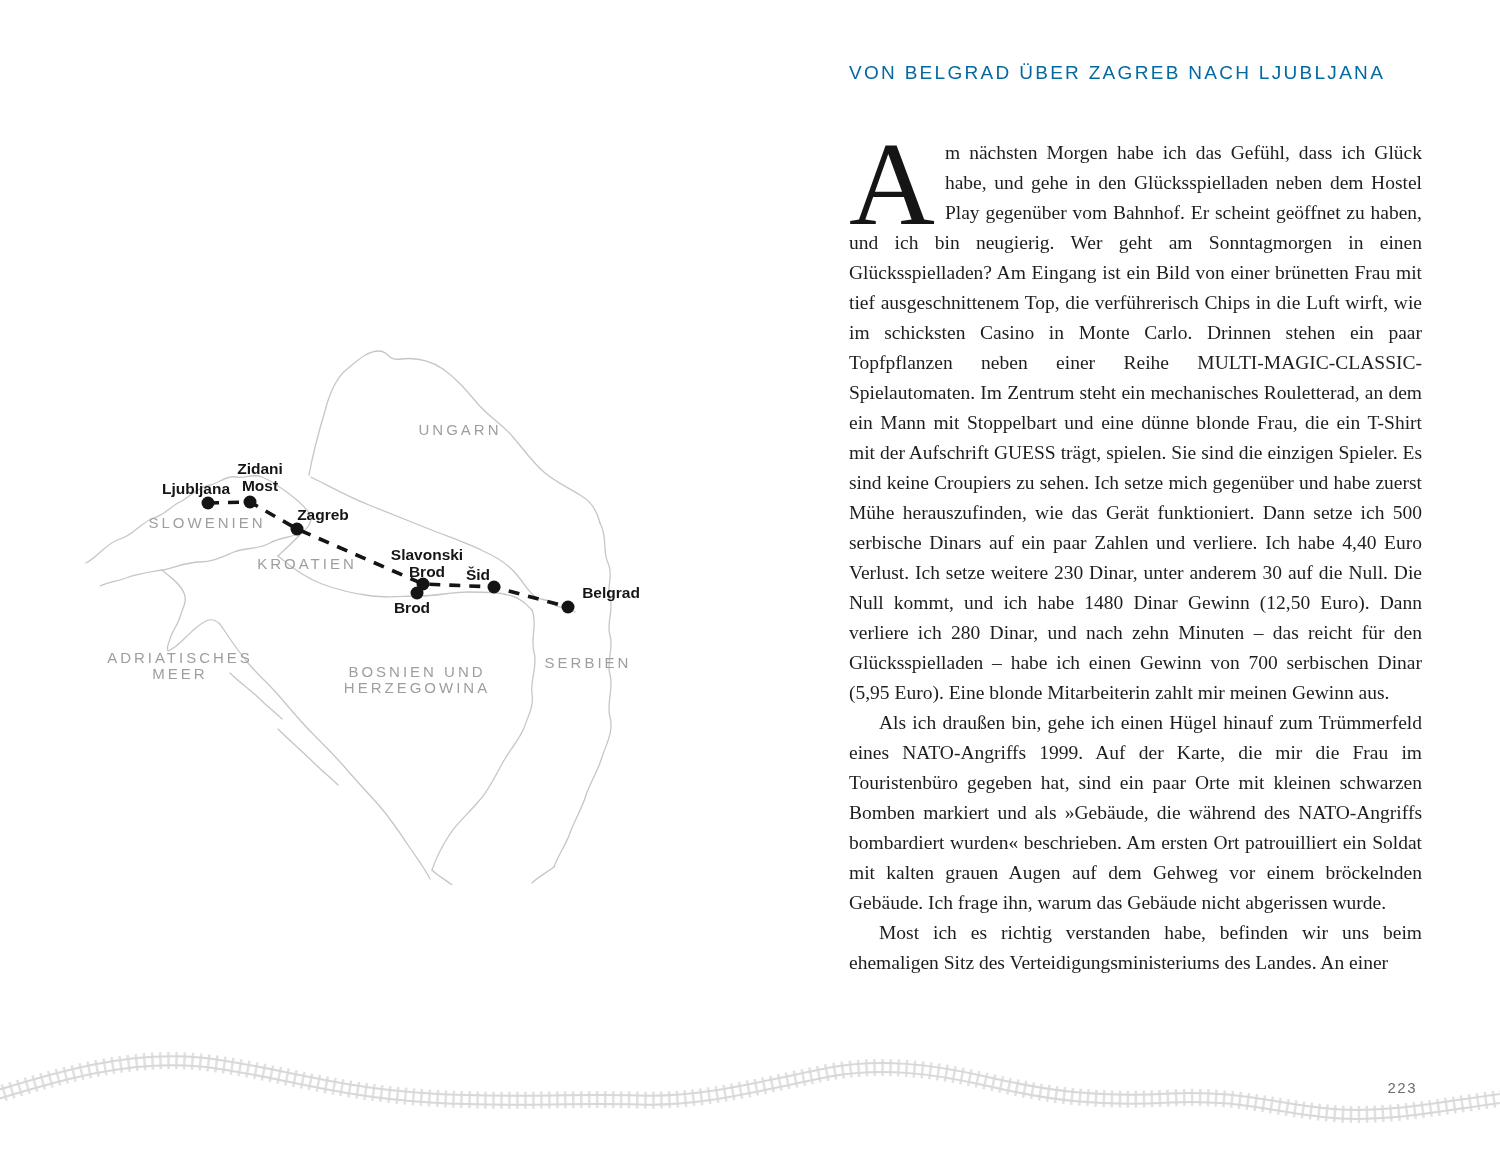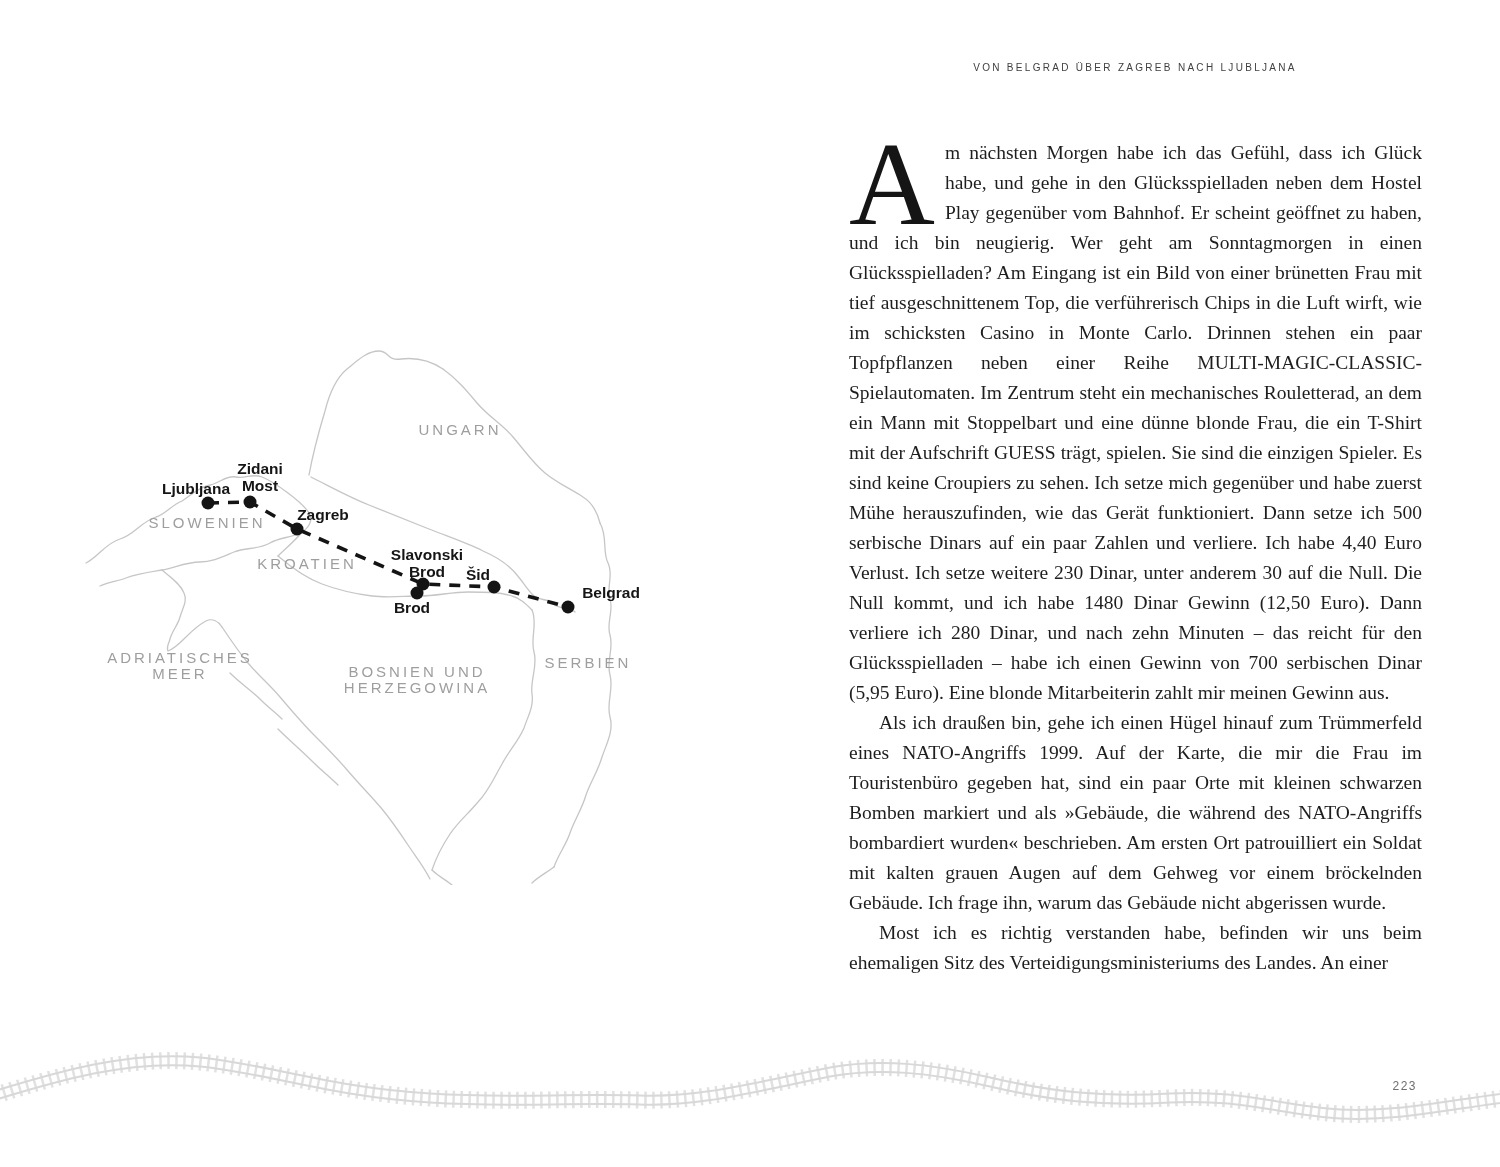--- a/index.html
+++ b/index.html
@@ -1,22 +1,22 @@
 <!DOCTYPE html>
 <html><head>
 <meta charset="utf-8">
 <style>
   html,body{margin:0;padding:0;background:#ffffff;}
   #page{position:relative;width:1500px;height:1167px;background:#ffffff;overflow:hidden;
         font-family:"Liberation Serif",serif;color:#222;}
 
   
-  .running-head{position:absolute;top:62px;left:849px;width:572px;text-align:center;
-    font-family:"Liberation Sans",sans-serif;font-size:10px;font-weight:400;
-    letter-spacing:2.3px;color:#404040;white-space:nowrap;}
+  .running-head{position:absolute;top:62px;left:849px;width:572px;text-align:left;
+    font-family:"Liberation Sans",sans-serif;font-size:19px;font-weight:400;
+    letter-spacing:2.3px;color:#0369a1;white-space:nowrap;}
 
   
   .article{position:absolute;left:849px;top:138px;width:573px;
     font-size:19.5px;line-height:30px;text-align:justify;color:#1e1e1e;}
   .article p{margin:0;}
   .article p.indent{text-indent:30px;}
   .dropcap{float:left;font-family:"Liberation Serif",serif;font-size:119px;line-height:88px;
     padding:2px 10px 0 0;color:#151515;}
 
   
@@ -29,21 +29,21 @@
   .region-label{font-family:"Liberation Sans",sans-serif;font-size:15px;font-weight:400;
     letter-spacing:3px;fill:#9e9e9e;text-anchor:middle;}
 
   
   .railway{position:absolute;left:0;top:1035px;width:1500px;height:132px;}
   .ties{fill:none;stroke:#e1e1e1;stroke-width:17;stroke-dasharray:2.5 5.5;}
   .rail{fill:none;stroke:#d8d8d8;stroke-width:2;}
 
   
   .folio{position:absolute;left:1355px;top:1079px;width:62px;text-align:right;
-    font-family:"Liberation Sans",sans-serif;font-size:12px;color:#6e6e6e;letter-spacing:1.5px;}
+    font-family:"Liberation Sans",sans-serif;font-size:15px;color:#6e6e6e;letter-spacing:1.5px;}
 </style>
 </head>
 <body>
 
 <div id="page">
 
   <div class="running-head">VON BELGRAD ÜBER ZAGREB NACH LJUBLJANA</div>
 
   <svg class="map-wrap" viewBox="0 0 650 560">
     <g>

